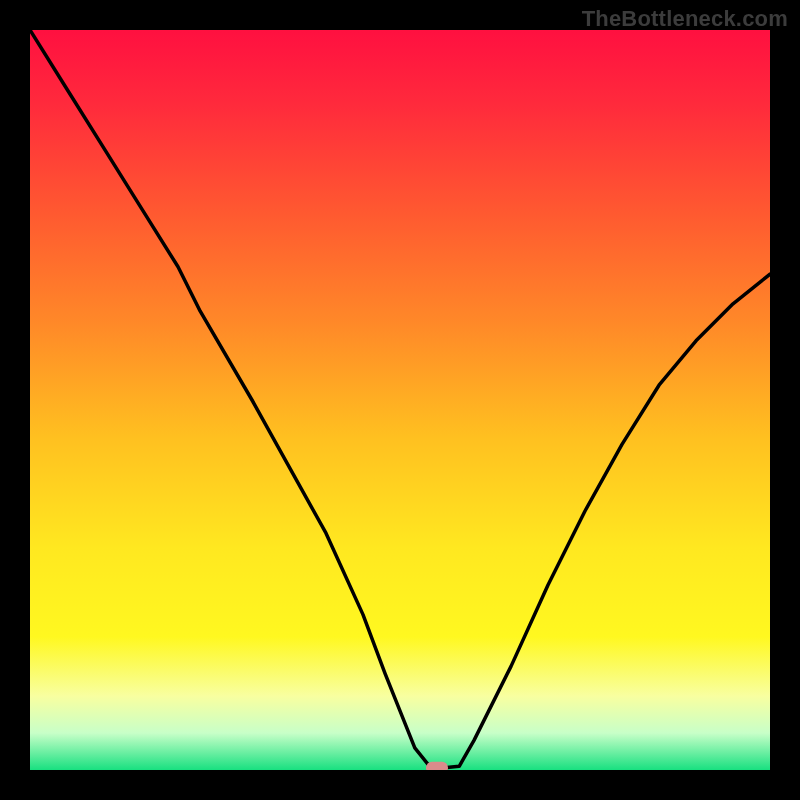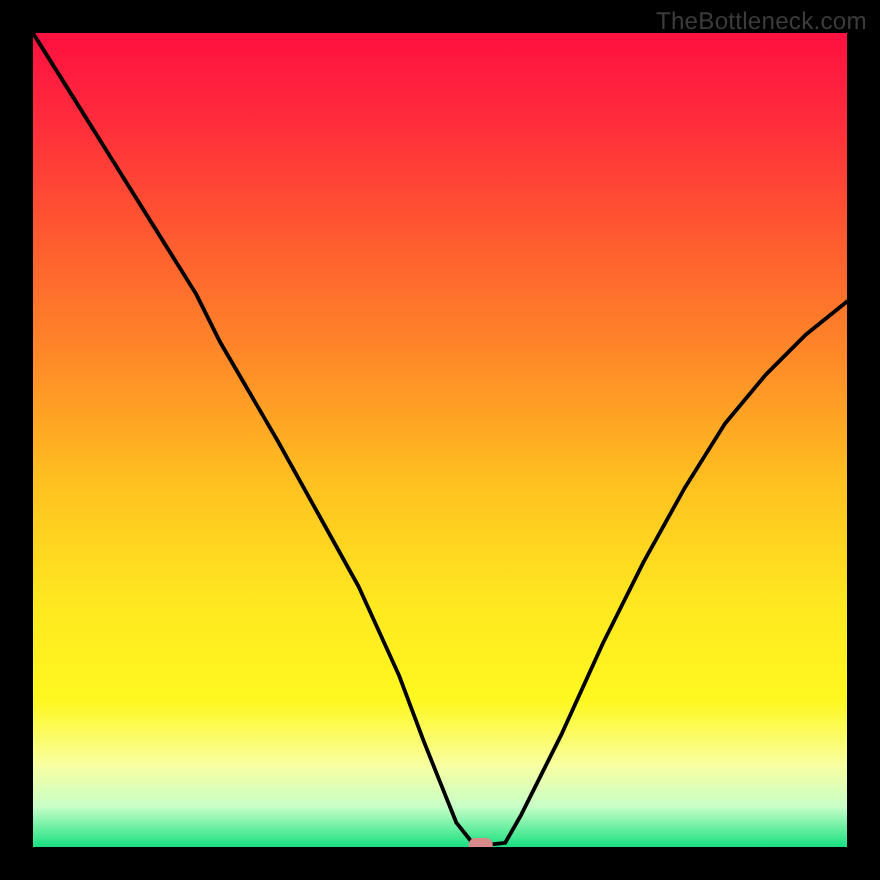--- a/index.html
+++ b/index.html
@@ -16,21 +16,21 @@
     width: 800px;
     height: 800px;
     background: #000;
   }
   .watermark {
     position: absolute;
     top: 6px;
     right: 12px;
     color: #3c3c3c;
     font-size: 22px;
-    font-weight: 400;
+    font-weight: 700;
     letter-spacing: 0.2px;
     user-select: none;
     z-index: 5;
   }
   .plot-wrap {
     position: absolute;
     left: 30px;
     top: 30px;
     width: 740px;
     height: 740px;

